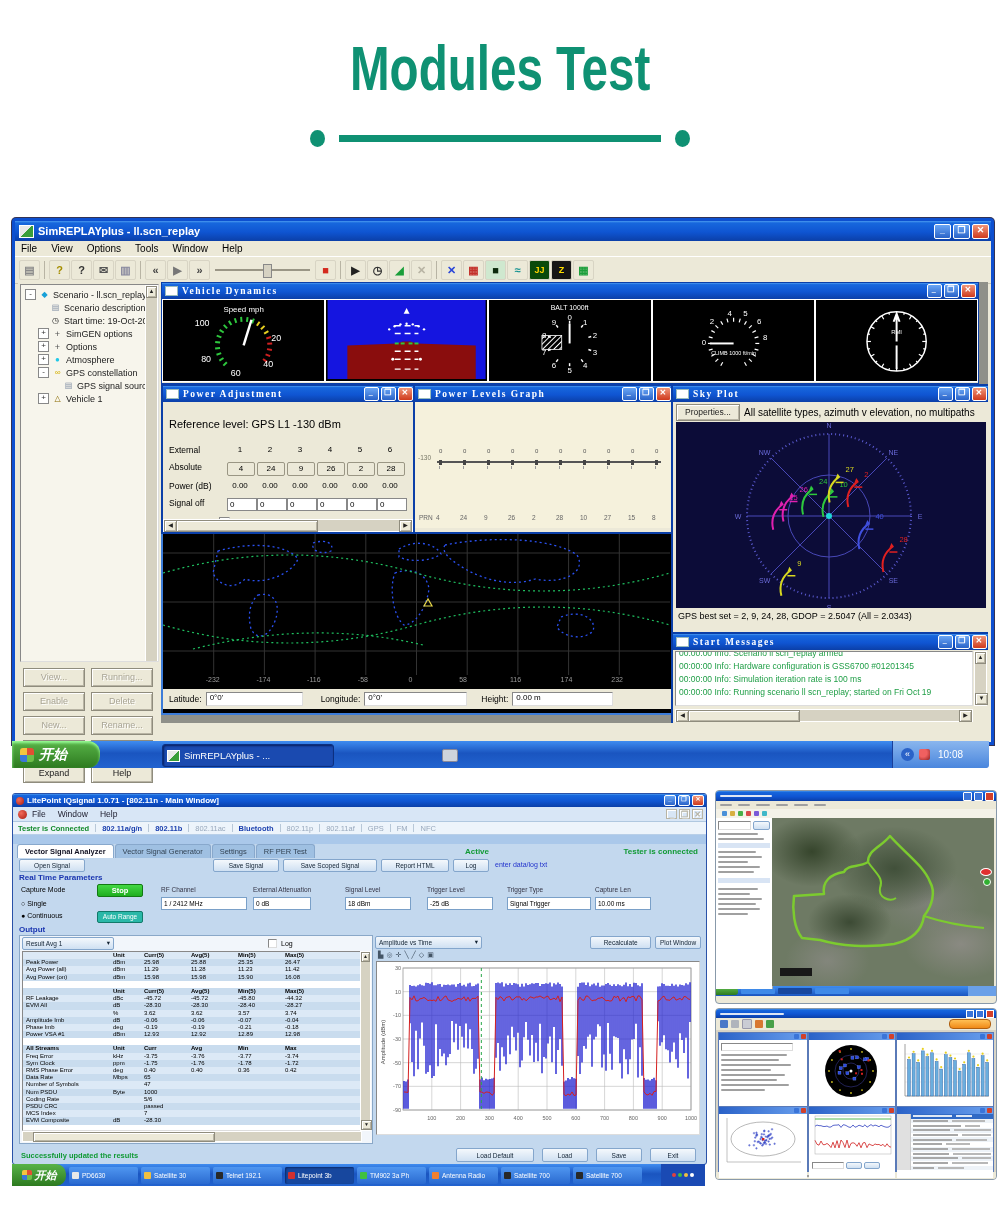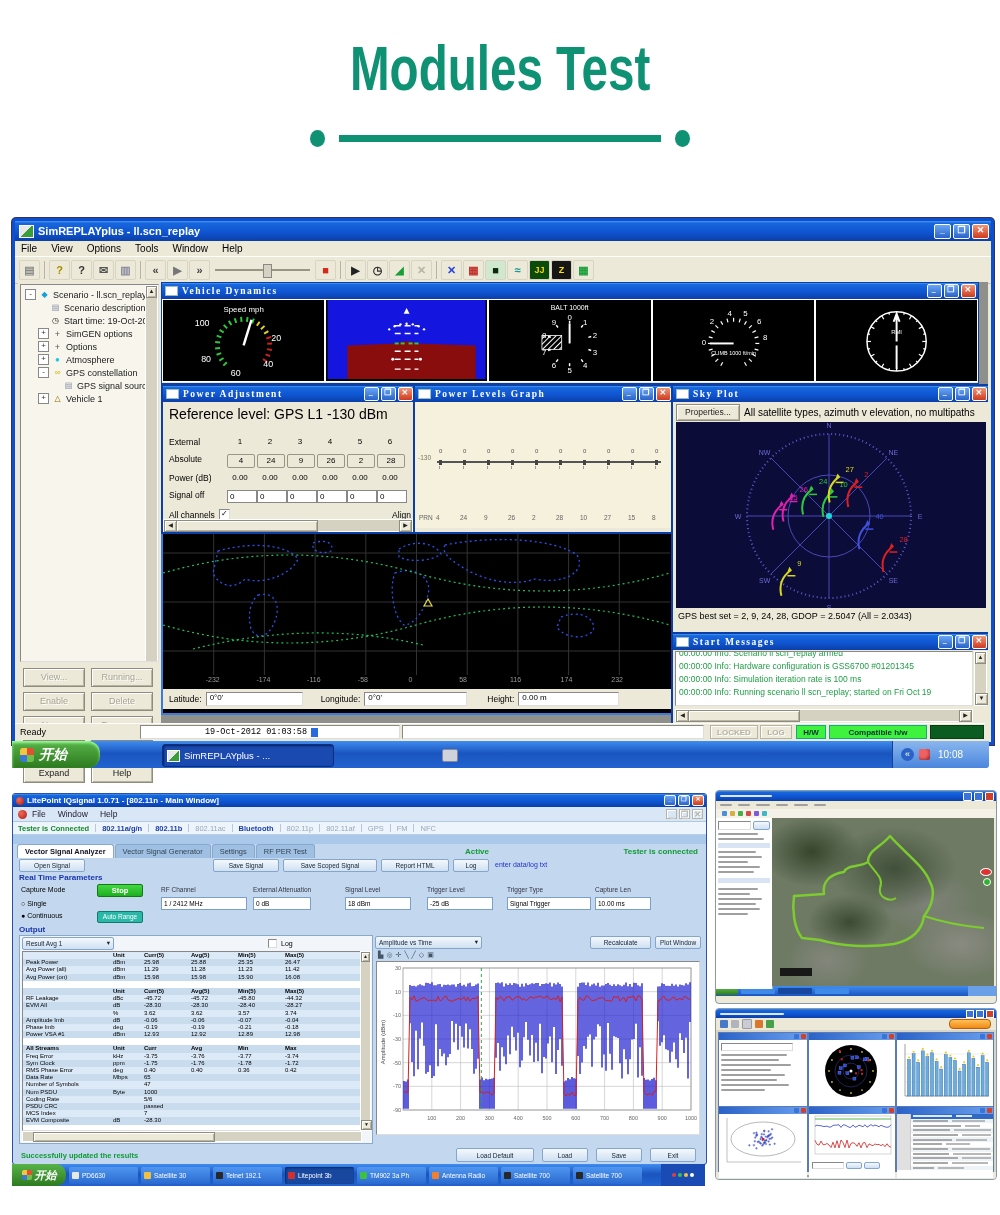--- a/index.html
+++ b/index.html
@@ -204,21 +204,21 @@
             <span style="position: absolute; top: 1px; left: 296.2px;">58</span>
             <span style="position: absolute; top: 1px; left: 346.9px;">116</span>
             <span style="position: absolute; top: 1px; left: 397.6px;">174</span>
             <span style="position: absolute; top: 1px; left: 448.3px;">232</span>
           </div>
         <div class="abs face" style="left:0;top:160px;width:507px;height:20px;display:flex;align-items:center;font-size:8.5px;gap:4px;padding-left:6px">
           <span>Latitude:</span>
           <span class="sunken" style="width:92px;height:12px;font-size:8px;padding-left:3px">0°0'</span>
           <span style="margin-left:14px">Longitude:</span>
           <span class="sunken" style="width:98px;height:12px;font-size:8px;padding-left:3px">0°0'</span>
-          <span style="margin-left:16px">Height:</span>
+          <span style="margin-left:10px">Height:</span>
           <span class="sunken" style="width:96px;height:12px;font-size:8px;padding-left:3px">0.00 m</span>
         </div>
       </div>
 
       <div class="abs" style="left:0;top:0;width:816px;height:100px;border:1px solid #0b3fa8;background:#ece9d8">
         <div class="child-ttl xp-grad mini">
           <span class="ticon"></span>
           <span>Vehicle Dynamics</span>
           <span class="tbtns">
               <span class="cbtn">_</span>
@@ -377,21 +377,21 @@
       <div class="abs" style="left:0;top:102px;width:252px;height:146px;border:2px solid #0b3fa8;background:#ece9d8">
         <div class="child-ttl xp-grad mini">
           <span class="ticon"></span>
           <span>Power Adjustment</span>
           <span class="tbtns">
               <span class="cbtn">_</span>
               <span class="cbtn">❐</span>
               <span class="cbtn close">✕</span>
             </span>
         </div>
-        <div style="font-size:14px;padding:4px 0 1px 6px">Reference level: GPS L1 -130 dBm</div>
+        <div style="font-size:11px;padding:16px 0 1px 6px">Reference level: GPS L1 -130 dBm</div>
         <div id="pa-grid" style="position:relative;height:86px;font-size:8px">
             <span style="position: absolute; left: 6px; top: 14px; font-size: 8.5px;">External</span>
             <span style="position: absolute; left: 6px; top: 31px; font-size: 8.5px;">Absolute</span>
             <span style="position: absolute; left: 6px; top: 50px; font-size: 8.5px;">Power (dB)</span>
             <span style="position: absolute; left: 6px; top: 67px; font-size: 8.5px;">Signal off</span>
             <span style="position: absolute; width: 26px; text-align: center; font-size: 8px; top: 14px; left: 64px;">1</span>
             <span style="position: absolute; width: 26px; text-align: center; font-size: 8px; top: 14px; left: 94px;">2</span>
             <span style="position: absolute; width: 26px; text-align: center; font-size: 8px; top: 14px; left: 124px;">3</span>
             <span style="position: absolute; width: 26px; text-align: center; font-size: 8px; top: 14px; left: 154px;">4</span>
             <span style="position: absolute; width: 26px; text-align: center; font-size: 8px; top: 14px; left: 184px;">5</span>
@@ -583,33 +583,20 @@
           <div class="btn3d abs" style="bottom:0;width:100%;height:10px;font-size:6px;line-height:9px">▼</div>
         </div>
         <div class="abs scrl" style="left:2px;bottom:2px;width:296px;height:11px">
           <div class="btn3d abs" style="left:0;width:11px;height:10px;font-size:6px;line-height:9px">◀</div>
           <div class="btn3d abs" style="left:12px;width:110px;height:10px"></div>
           <div class="btn3d abs" style="right:0;width:11px;height:10px;font-size:6px;line-height:9px">▶</div>
         </div>
       </div>
     </div>
 
-    <div class="abs" style="left:0;top:502px;width:970px;height:16px;background:#ece9d8;border-top:1px solid #fff;display:flex;align-items:center;font-size:9px">
-      <span style="padding-left:5px;width:120px">Ready</span>
-      <span class="sunken" style="width:258px;height:12px;display:flex;align-items:center;font-family:'Liberation Mono',monospace;font-size:8.5px">
-        <span style="margin-left:64px">19-Oct-2012 01:03:58</span>
-        <span style="width:7px;height:9px;background:#2a6ae0;margin-left:4px"></span>
-      </span>
-      <span class="sunken" style="width:300px;height:12px;margin-left:2px"></span>
-      <span class="grayseg" style="width:46px;height:12px;margin-left:6px">LOCKED</span>
-      <span class="grayseg" style="width:30px;height:12px;margin-left:2px">LOG</span>
-      <span class="badge" style="width:28px;height:12px;margin-left:4px">H/W</span>
-      <span class="badge" style="width:96px;height:12px;margin-left:3px">Compatible h/w</span>
-      <span style="width:52px;height:12px;margin-left:3px;background:#0a5c20;border:1px solid #064012"></span>
-    </div>
   </div>
 
   <div class="abs" style="left:12px;top:741px;width:976px;height:27px;background:linear-gradient(#3f8cf0,#1a55c0 45%,#2263cf);border-radius:0 0 3px 3px">
     <div class="abs" style="left:0;top:0;width:88px;height:27px;border-radius:0 12px 12px 0;background:linear-gradient(#58b348,#2d7a1f);display:flex;align-items:center;color:#fff;font-weight:bold;font-style:italic;font-size:14px;box-shadow:inset 0 2px 3px #9f9">
       <span style="width:14px;height:14px;margin:0 5px 0 8px;background:conic-gradient(#e34f33 0 25%,#6fbf49 0 50%,#3b78d8 0 75%,#f3c63f 0);border-radius:3px"></span>
       <span>开始</span>
     </div>
     <div class="abs" style="left:150px;top:3px;width:170px;height:21px;background:#1a4ab0;border:1px solid #0c2f80;border-radius:3px;display:flex;align-items:center;color:#fff;font-size:9.5px;box-shadow:inset 1px 1px 2px #082060">
       <span style="width:11px;height:10px;margin:0 4px;background:linear-gradient(135deg,#e8e8e8 50%,#3a9e3a 50%);border:1px solid #fff"></span>
       <span>SimREPLAYplus - ...</span>

